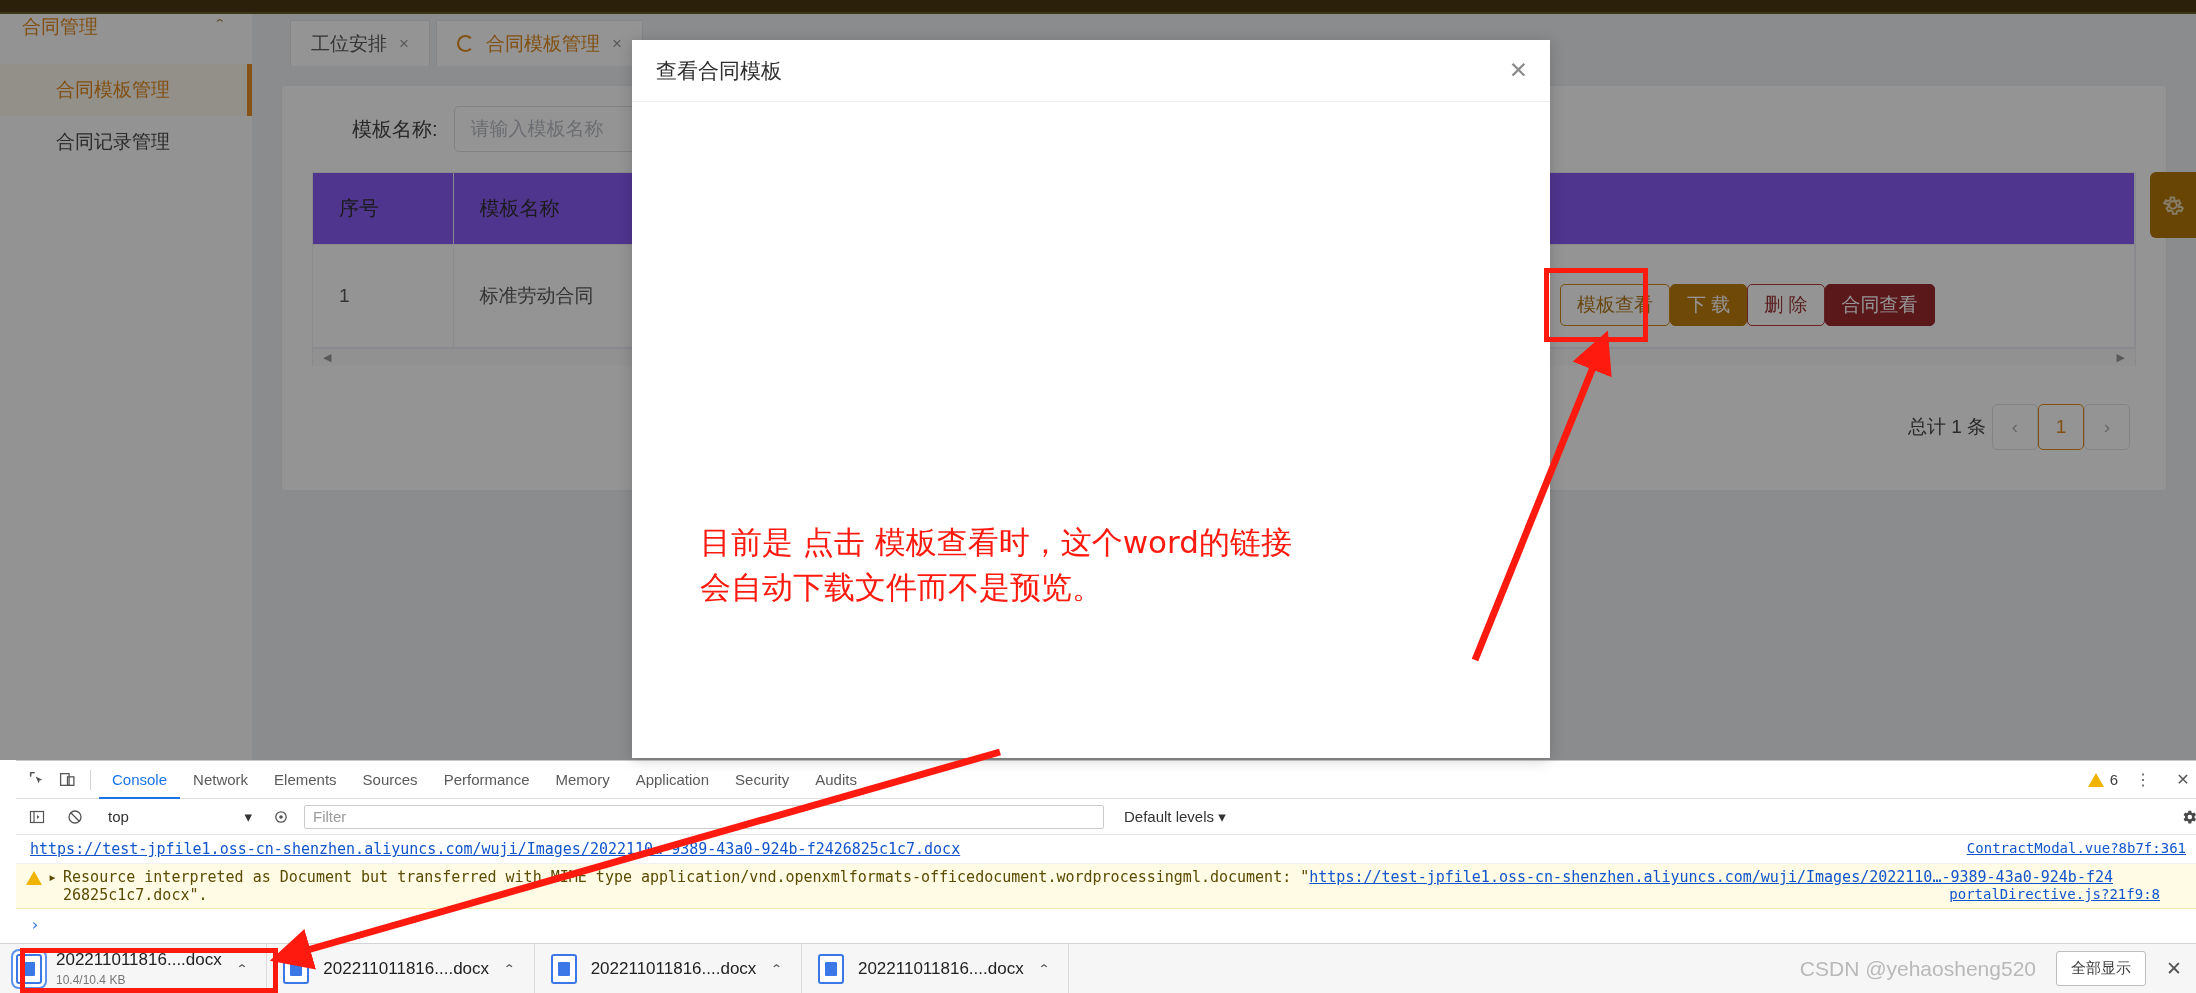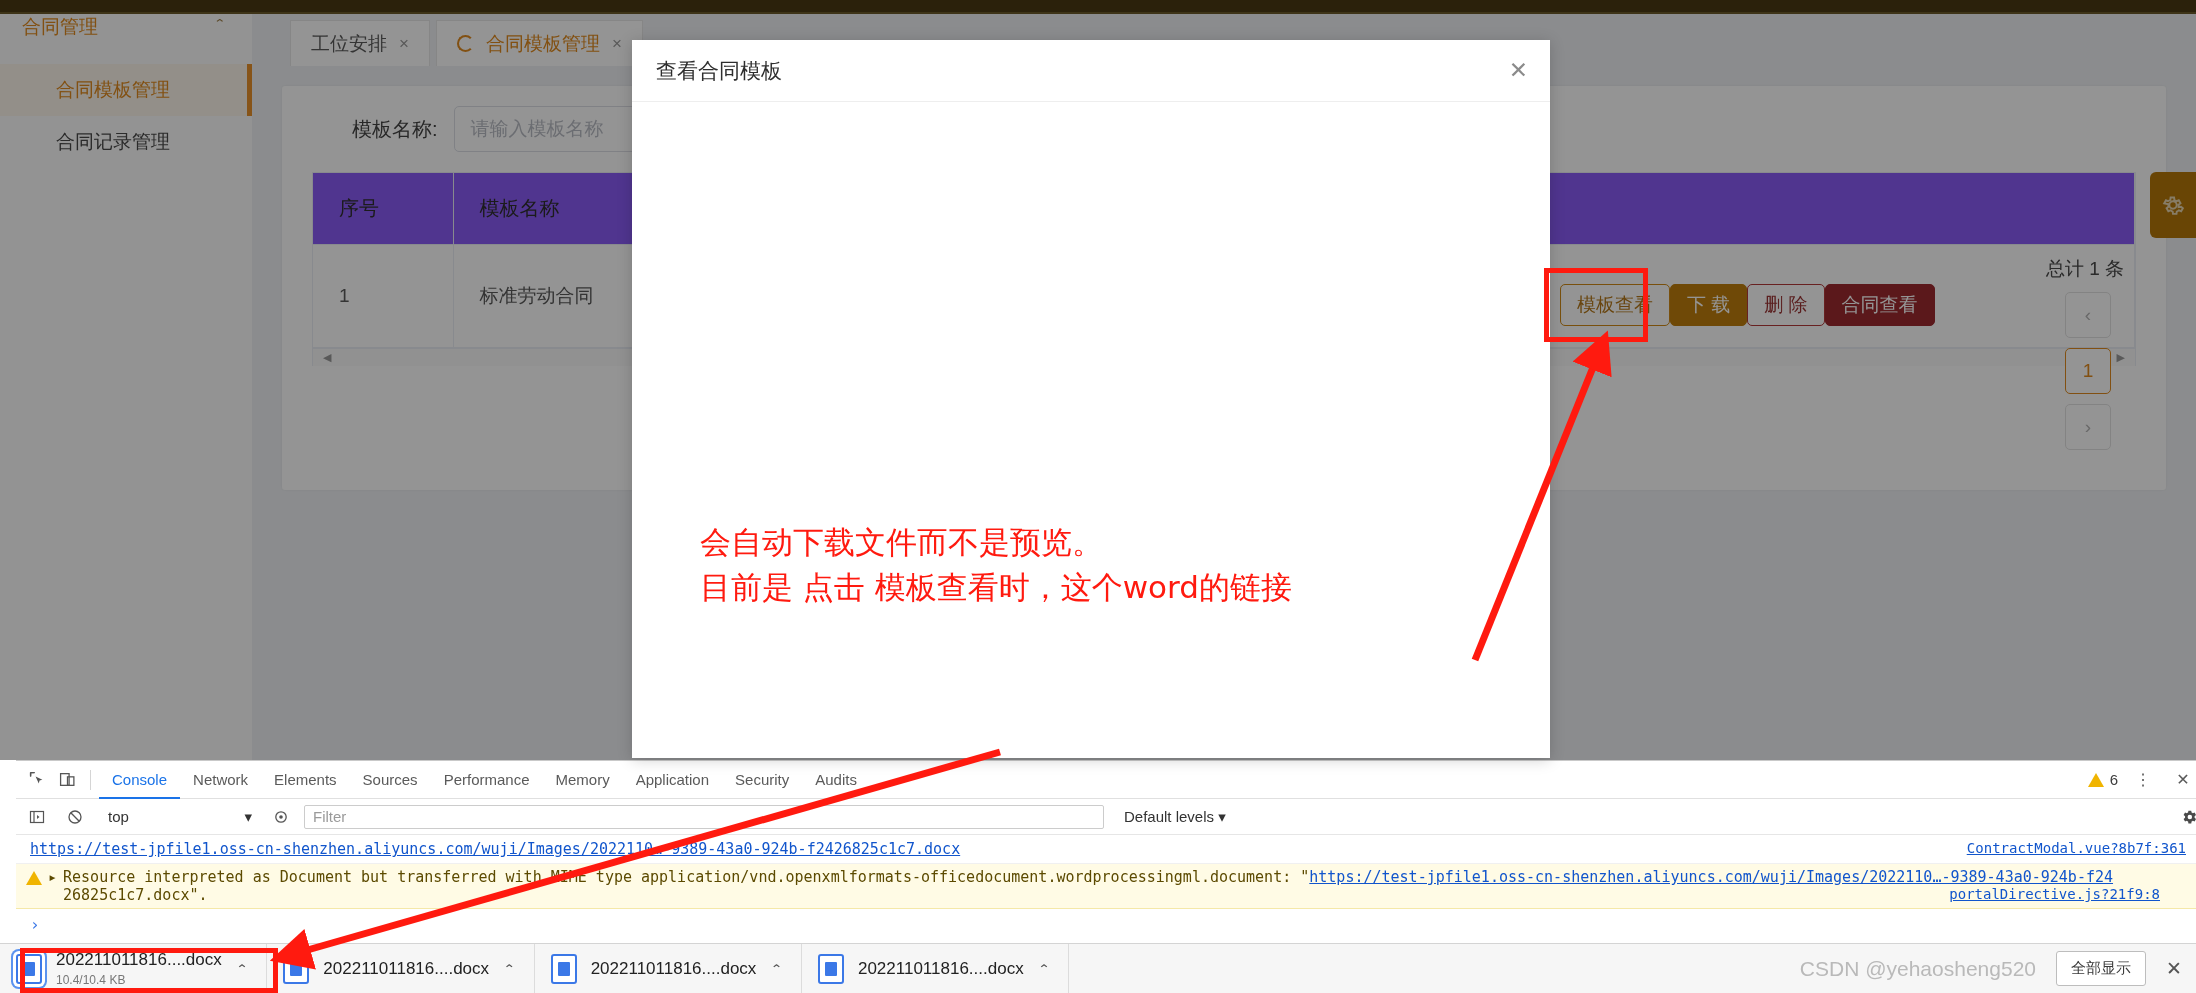--- a/index.html
+++ b/index.html
@@ -94,21 +94,21 @@
   }
   .col-no { width: 140px; }
   .col-name { width: 260px; }
   .hscroll {
     height: 18px; background: #fafafa; border-top: 1px solid #ebeef5;
     display: flex; align-items: center; justify-content: space-between;
     padding: 0 10px; color: #9a9a9a; font-size: 11px;
   }
   .pager {
     position: absolute; right: 36px; bottom: 40px;
-    display: flex; align-items: center; gap: 10px; flex-direction: column;
+    display: flex; align-items: center; 
   }
   .pager .total { font-size: 19px; color: #4a4a4a; margin-right: 6px; }
   .pg-btn {
     width: 46px; height: 46px; border: 1px solid #e2e2e2; border-radius: 5px;
     background: #fff; color: #b5b5b5; font-size: 19px;
     display: flex; align-items: center; justify-content: center; cursor: pointer;
   }
   .pg-btn.cur { border-color: #e08b20; color: #e08b20; }
 
   
@@ -362,22 +362,22 @@
       <span class="modal-title">查看合同模板</span>
       <span class="modal-x">✕</span>
     </div>
     <div class="modal-body"></div>
   </div>
 
   <div class="redbox" id="redbox-view"></div>
   <div class="redbox" id="redbox-dl"></div>
 
   <div class="ann">
+    <p>目前是 点击 模板查看时，这个word的链接</p>
     <p>会自动下载文件而不是预览。</p>
-    <p>目前是 点击 模板查看时，这个word的链接</p>
     <div class="gap"></div>
   </div>
 
   <svg class="annsvg">
     <defs>
       <marker id="ah" markerWidth="6" markerHeight="6" refX="3" refY="3" orient="auto">
         <path d="M0,0 L6,3 L0,6 Z" fill="#ff1a0f"></path>
       </marker>
     </defs>
     <line x1="1475" y1="660" x2="1600" y2="350" stroke="#ff1a0f" stroke-width="7" marker-end="url(#ah)"></line>

